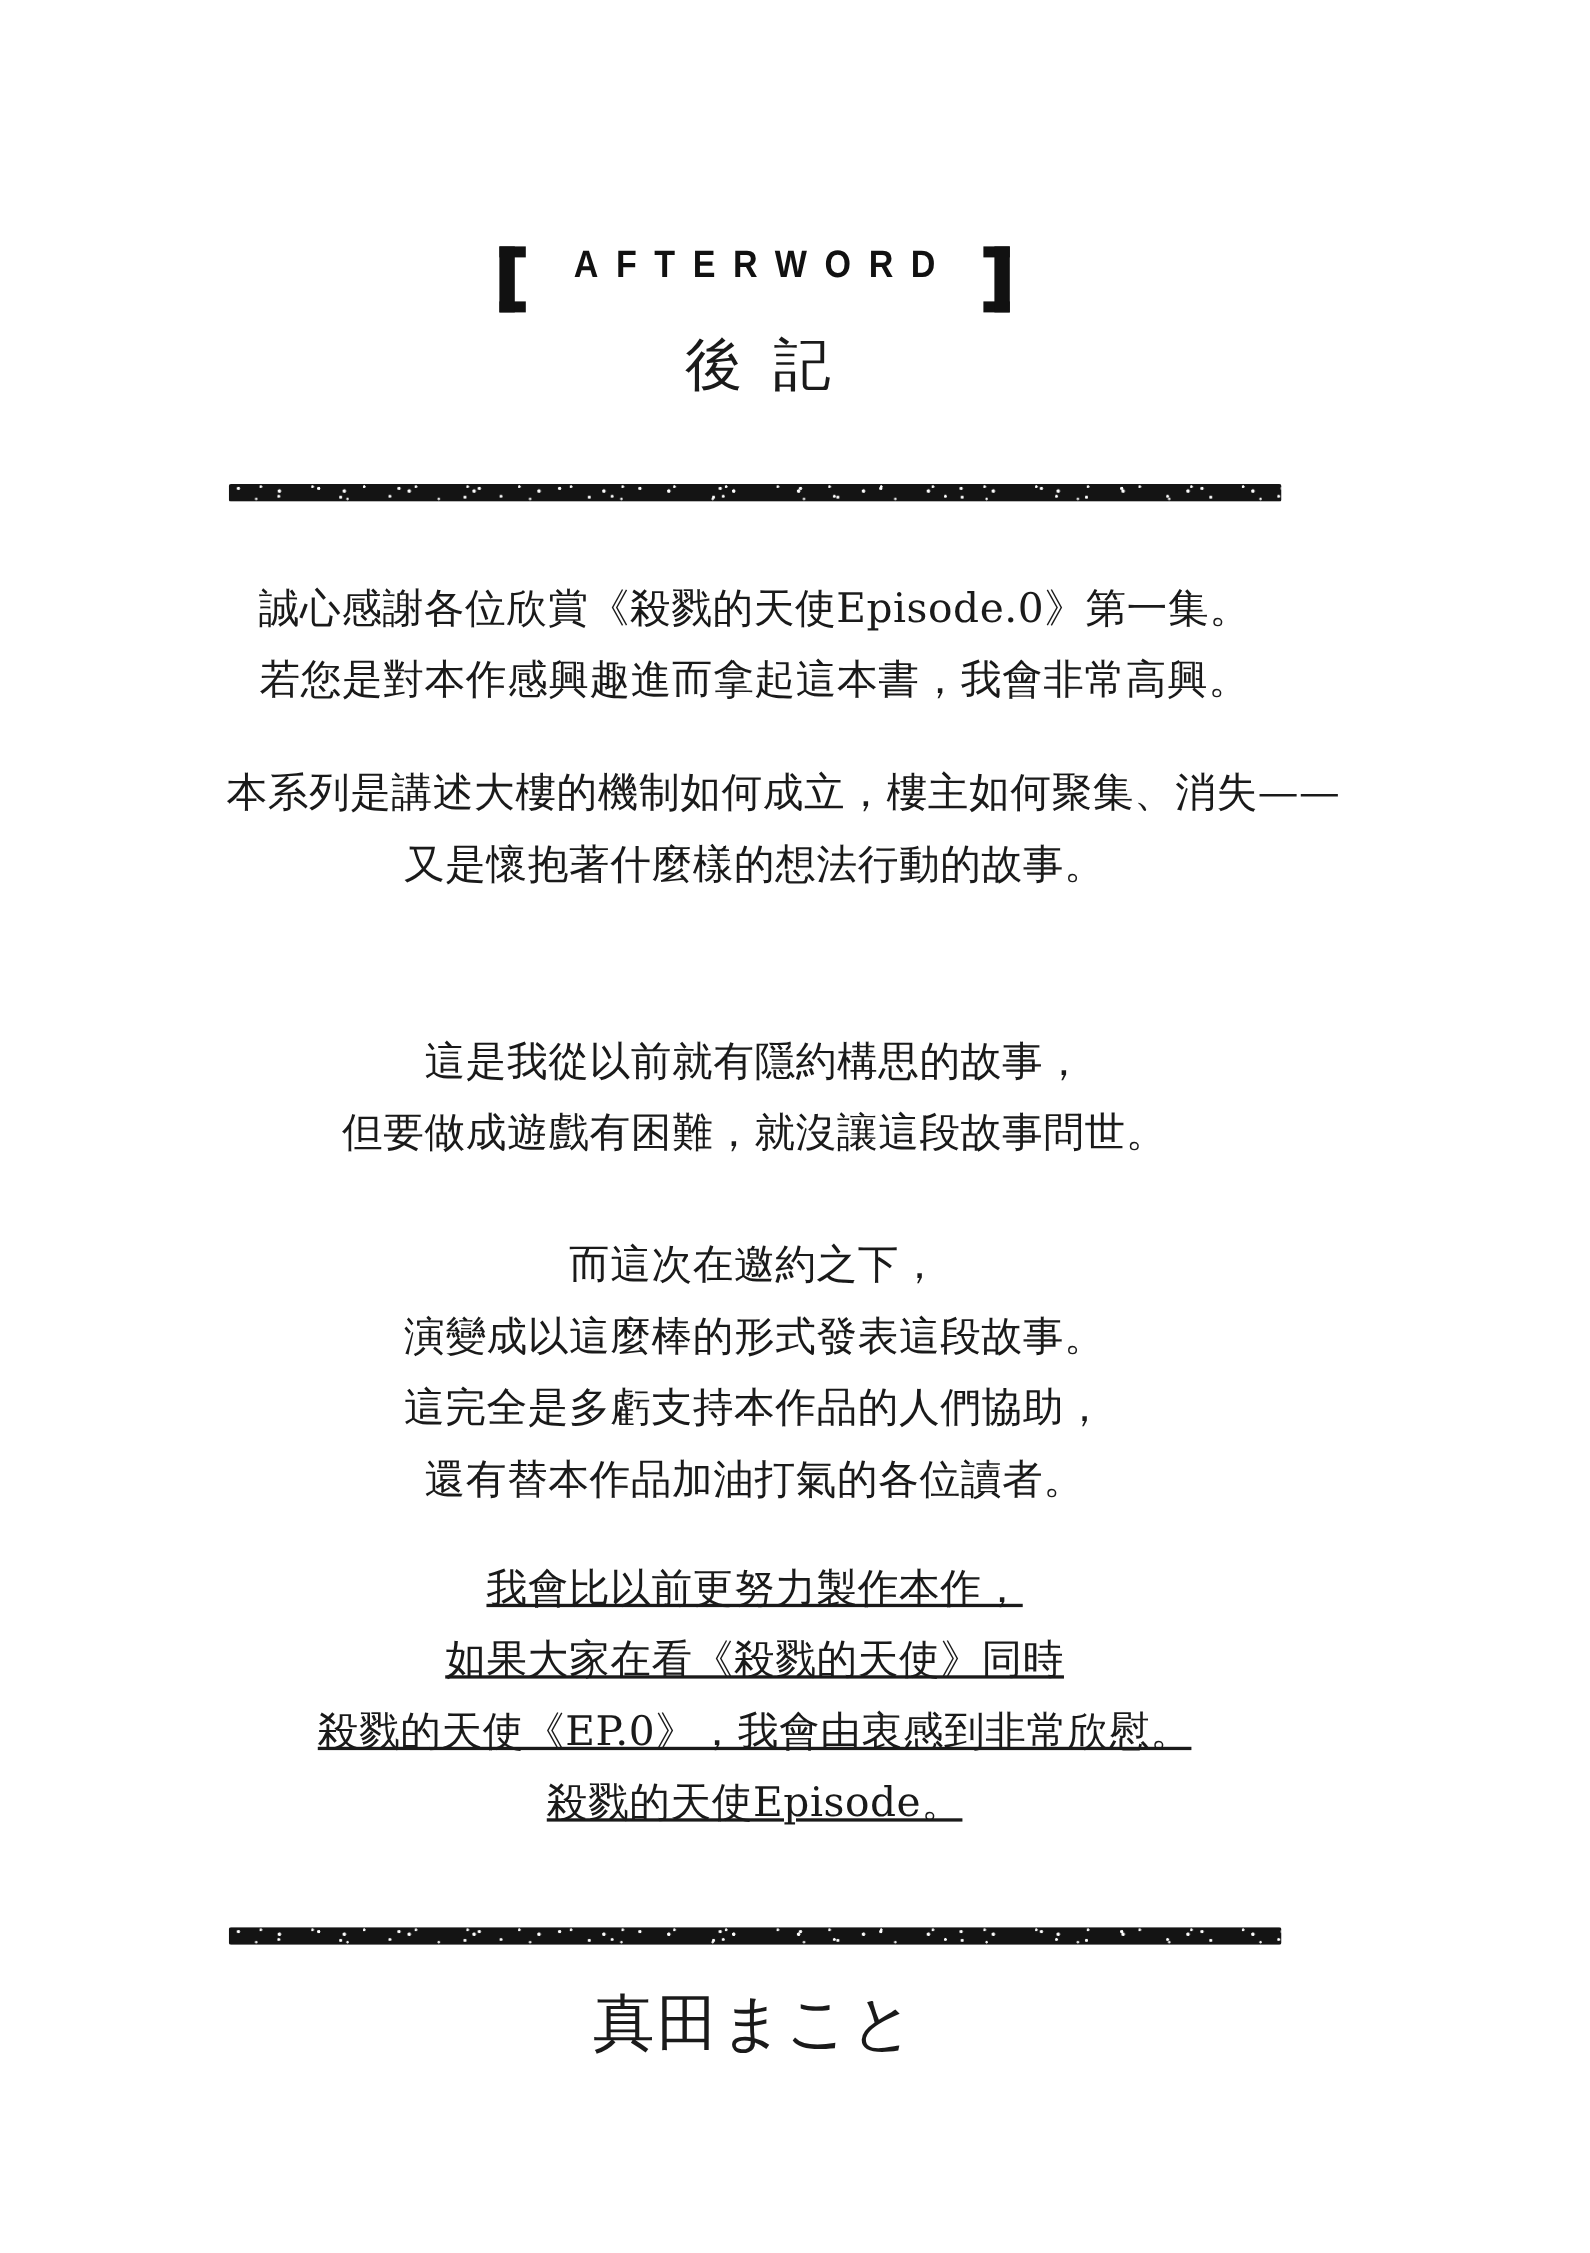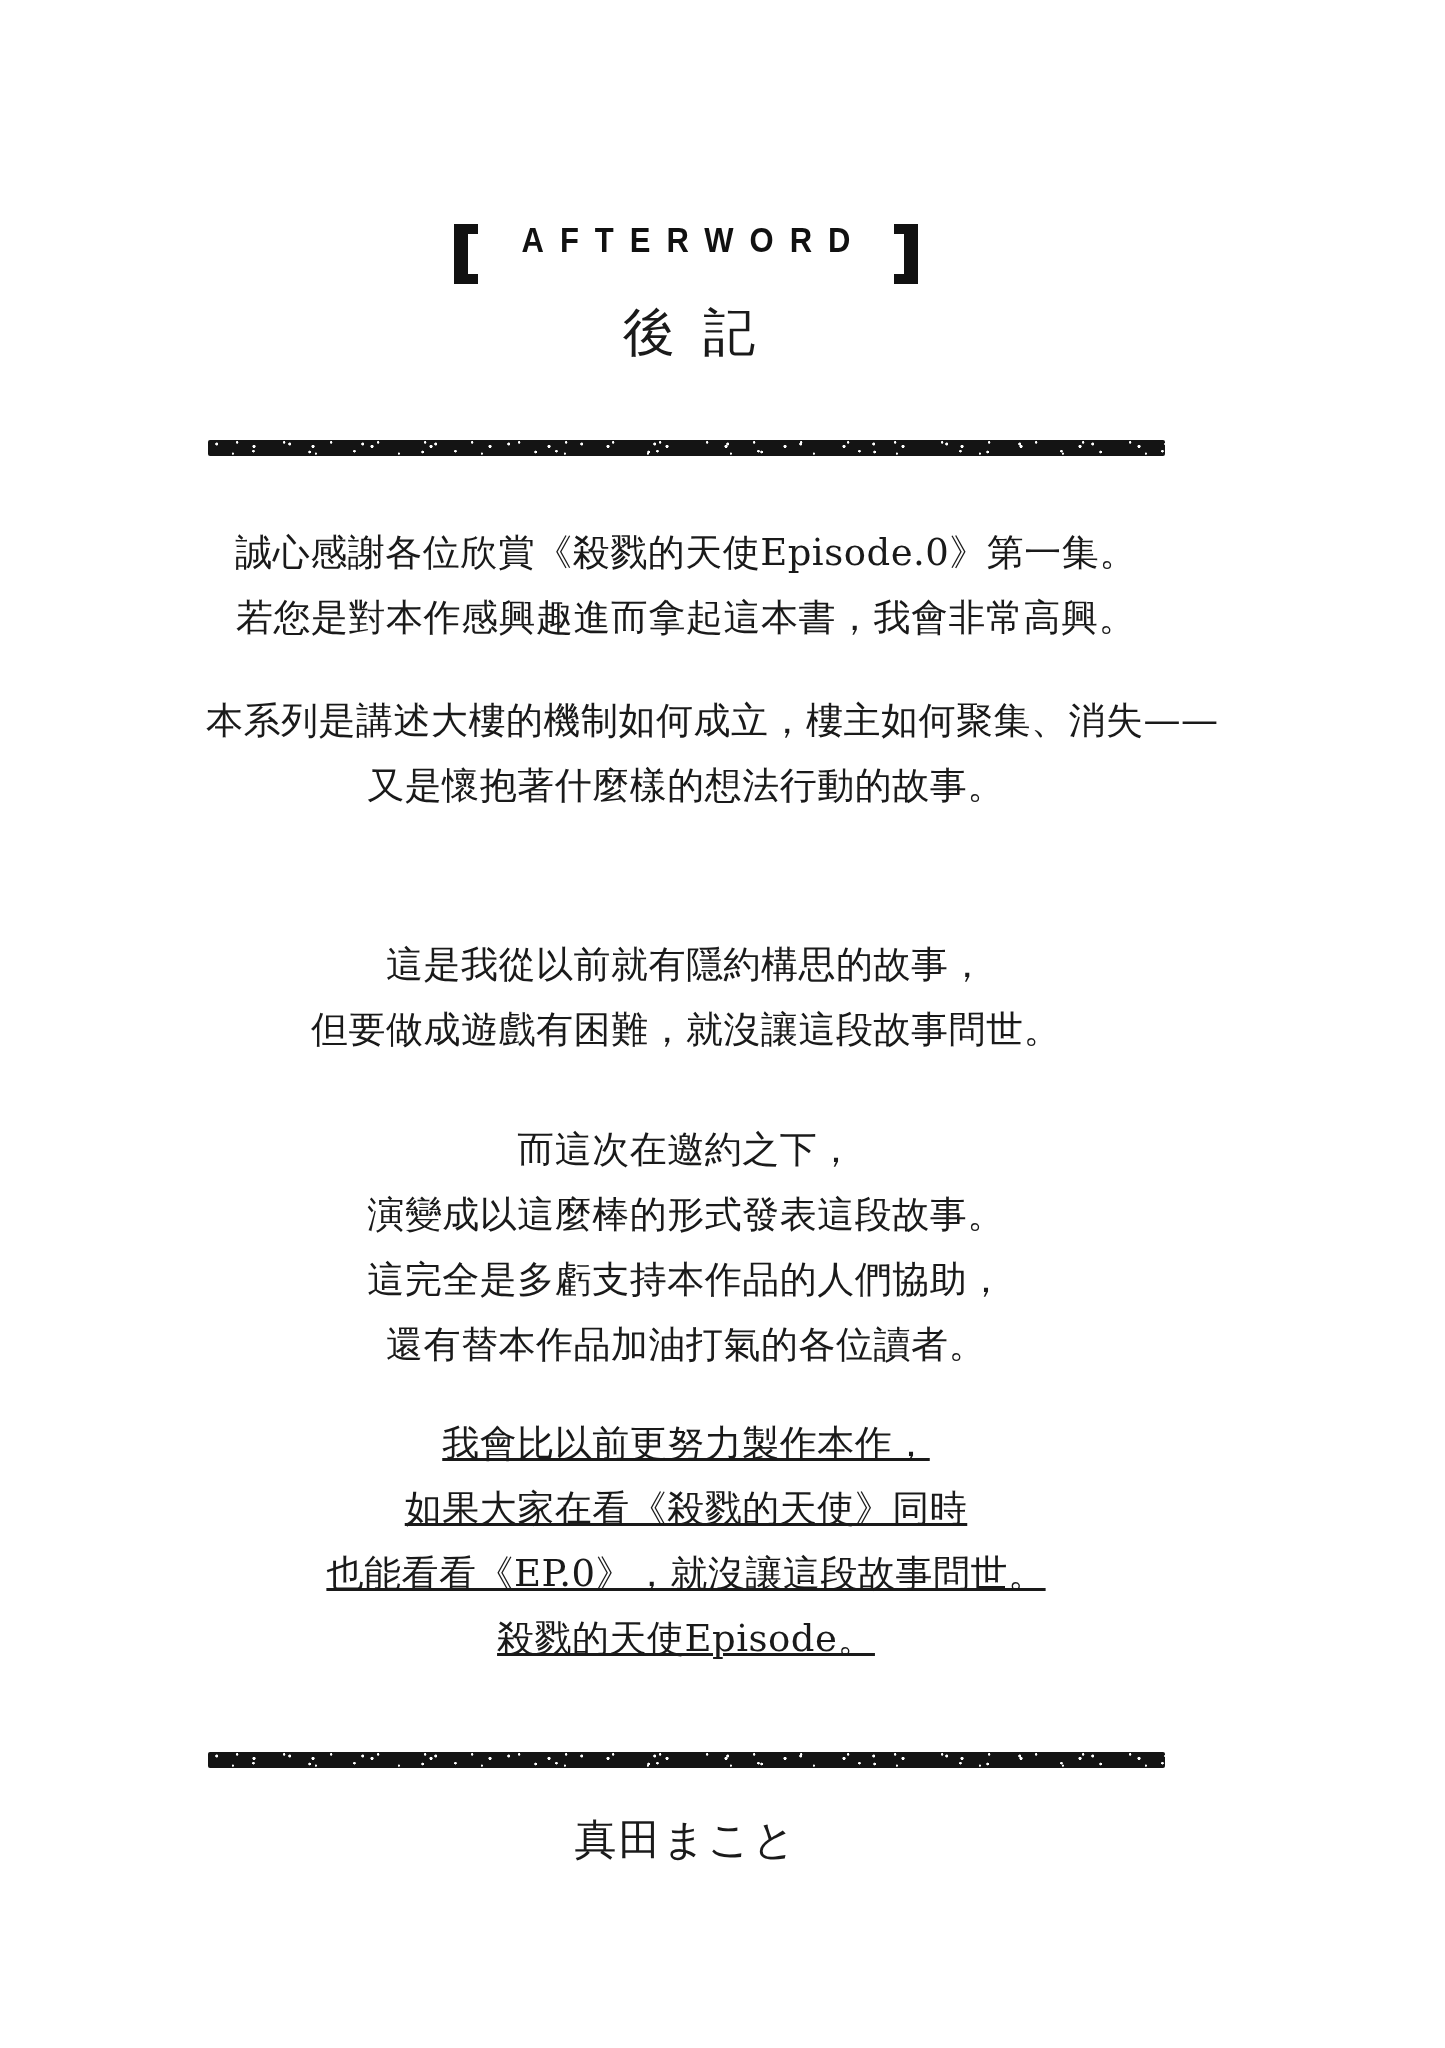--- a/index.html
+++ b/index.html
@@ -54,21 +54,21 @@
     letter-spacing:0.5px;white-space:nowrap;
   }
   .tb-1{top:520px;}
   .tb-2{top:688px;}
   .tb-3{top:932px;text-align:center;}
   .tb-4{top:1117px;}
   .tb-5{top:1411px;text-decoration:underline;}
   
   .signature{
     position:absolute;top:1812px;left:206px;width:960px;
-    text-align:center;font-size:42px;line-height:56px;letter-spacing:2px;
+    text-align:center;font-size:56px;line-height:56px;letter-spacing:2px;
   }
 </style>
 </head>
 <body>
 
 <div class="page">
 
   <div class="logo-row">
     <span class="bracket bracket-left"></span>
     <span class="logo-text">AFTERWORD</span>
@@ -97,21 +97,21 @@
   <div class="text-block tb-4">
     <div>而這次在邀約之下，</div>
     <div>演變成以這麼棒的形式發表這段故事。</div>
     <div>這完全是多虧支持本作品的人們協助，</div>
     <div>還有替本作品加油打氣的各位讀者。</div>
   </div>
 
   <div class="text-block tb-5">
     <div>我會比以前更努力製作本作，</div>
     <div>如果大家在看《殺戮的天使》同時</div>
-    <div>也能看看《EP.0》，就沒讓這段故事問世。</div>
+    <div>殺戮的天使《EP.0》，我會由衷感到非常欣慰。</div>
     <div>殺戮的天使Episode。</div>
   </div>
 
   <div class="rule-bar bottom"></div>
 
   <div class="signature">真田まこと</div>
 
 </div>
 
 </body></html>

